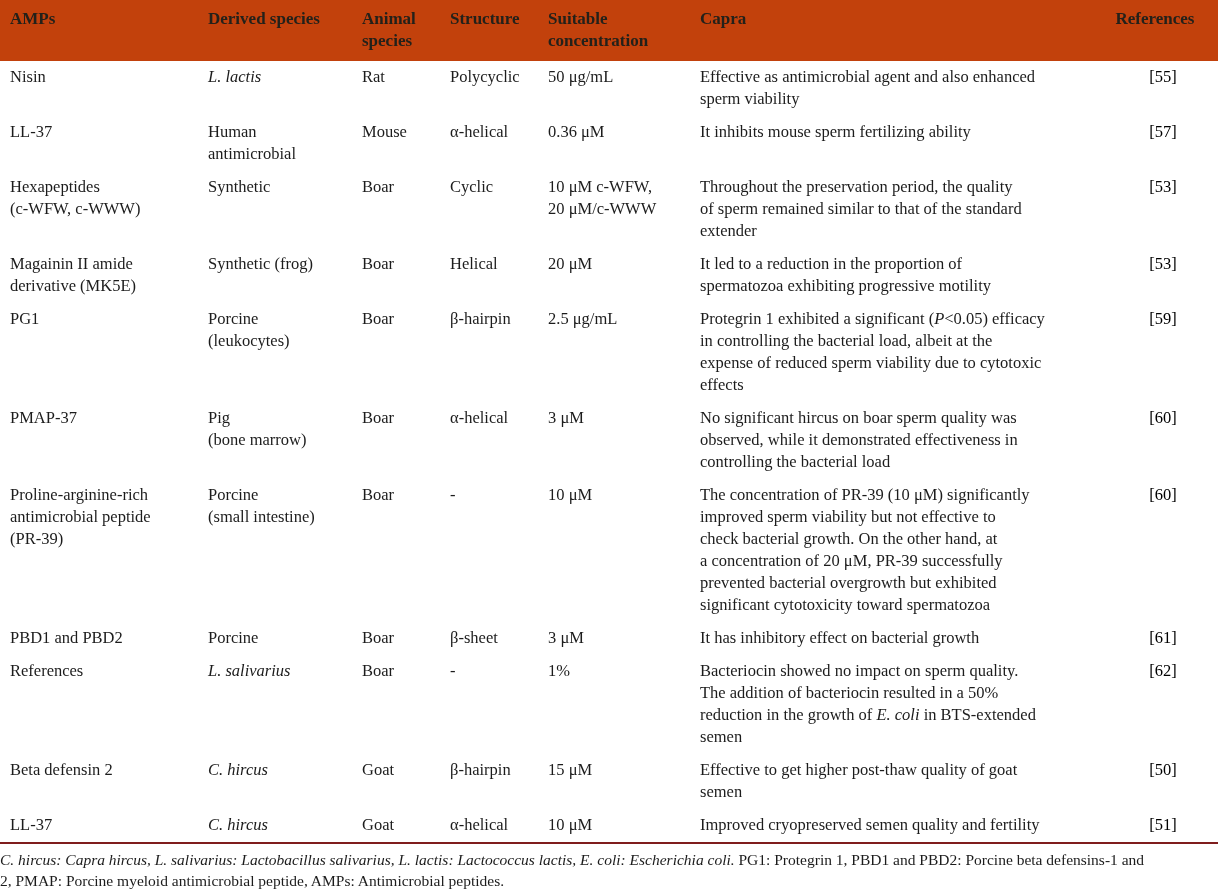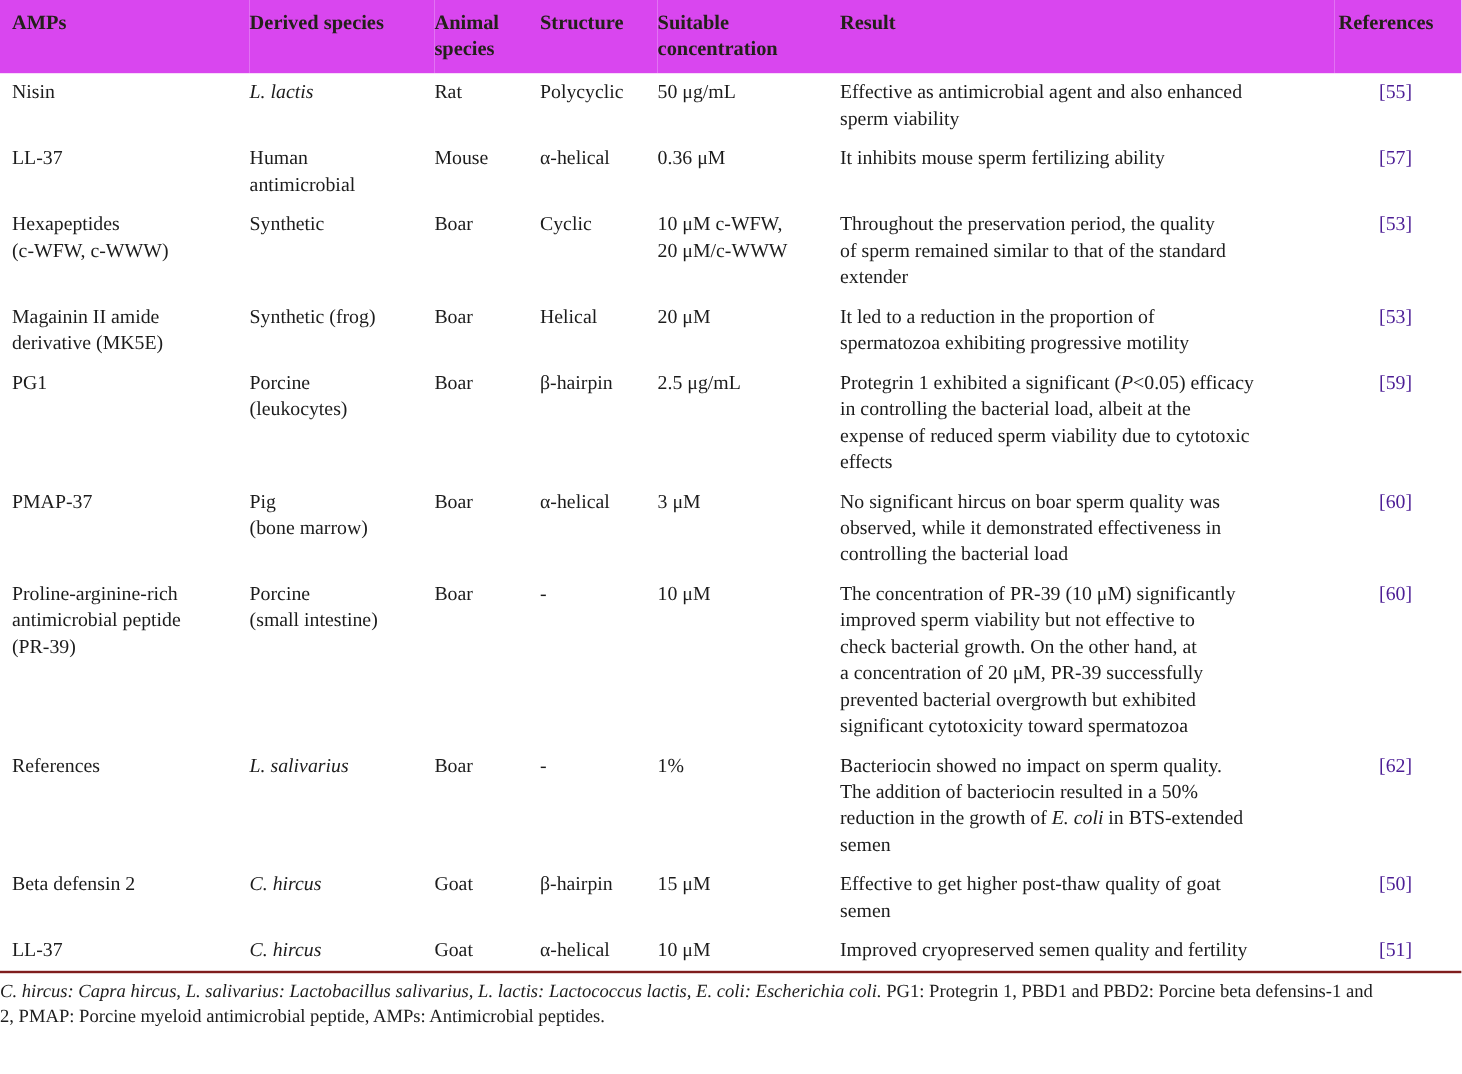--- a/index.html
+++ b/index.html
@@ -8,21 +8,21 @@
     font-family:"Liberation Serif", serif;
     color:#1c1c1c;
     -webkit-font-smoothing:antialiased;
   }
   table.amp-table {
     width:1218px;
     border-collapse:collapse;
     table-layout:fixed;
   }
   thead th {
-    background:#d946ef;
+    background:#c2410c;
     color:#23211a;
     font-weight:bold;
     font-size:17px;
     line-height:22px;
     text-align:left;
     vertical-align:top;
     padding:8px 8px 9px 0;
     white-space:pre-line;
     margin-left:23px;
   }
@@ -31,21 +31,21 @@
   tbody td {
     vertical-align:top;
     font-size:16.5px;
     line-height:22px;
     padding:5px 8px 6px 0;
     white-space:pre-line;
   }
   tbody td.col-amp { padding-left:10px;margin-top:37px; }
   tbody td.col-ref { text-align:center; padding-right:4px; }
   .ref-link {
-    color:#4c1d95;
+    color:#000000;
     cursor:pointer;
     text-decoration:none;
   }
   .seg-italic { font-style:italic; }
   .footnote {
     border-top:2px solid #7f1d1d;
     padding:5px 10px 2px 0;
     font-size:15.5px;
     line-height:21px;
     white-space:pre-line;
@@ -66,21 +66,21 @@
     </colgroup>
   <thead>
     <tr>
         <th class="col-amp">AMPs</th>
         <th class="col-derived">Derived species</th>
         <th class="col-animal">Animal
 species</th>
         <th class="col-structure">Structure</th>
         <th class="col-conc">Suitable
 concentration</th>
-        <th class="col-result">Result</th>
+        <th class="col-result">Capra</th>
         <th class="col-ref">References</th>
       </tr>
   </thead>
   <tbody>
       <tr>
         <td class="col-amp"><span>Nisin</span></td>
         <td class="col-derived"><span class="seg-italic">L. lactis</span></td>
         <td class="col-animal"><span>Rat</span></td>
         <td class="col-structure"><span>Polycyclic</span></td>
         <td class="col-conc"><span>50 μg/mL</span></td>
@@ -158,20 +158,29 @@
         <td class="col-conc"><span>10 μM</span></td>
         <td class="col-result"><span>The concentration of PR-39 (10 μM) significantly
 improved sperm viability but not effective to
 check bacterial growth. On the other hand, at
 a concentration of 20 μM, PR-39 successfully
 prevented bacterial overgrowth but exhibited
 significant cytotoxicity toward spermatozoa</span></td>
         <td class="col-ref"><span class="ref-link">[60]</span></td>
       </tr>
       <tr>
+        <td class="col-amp"><span>PBD1 and PBD2</span></td>
+        <td class="col-derived"><span>Porcine</span></td>
+        <td class="col-animal"><span>Boar</span></td>
+        <td class="col-structure"><span>β-sheet</span></td>
+        <td class="col-conc"><span>3 μM</span></td>
+        <td class="col-result"><span>It has inhibitory effect on bacterial growth</span></td>
+        <td class="col-ref"><span class="ref-link">[61]</span></td>
+      </tr>
+      <tr>
         <td class="col-amp"><span>References</span></td>
         <td class="col-derived"><span class="seg-italic">L. salivarius</span></td>
         <td class="col-animal"><span>Boar</span></td>
         <td class="col-structure"><span>-</span></td>
         <td class="col-conc"><span>1%</span></td>
         <td class="col-result"><span>Bacteriocin showed no impact on sperm quality.
 The addition of bacteriocin resulted in a 50%
 reduction in the growth of </span><span class="seg-italic">E. coli</span><span> in BTS-extended
 semen</span></td>
         <td class="col-ref"><span class="ref-link">[62]</span></td>

